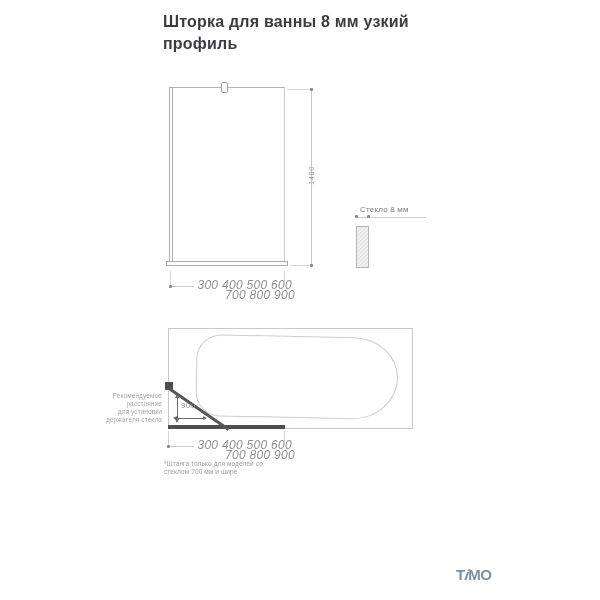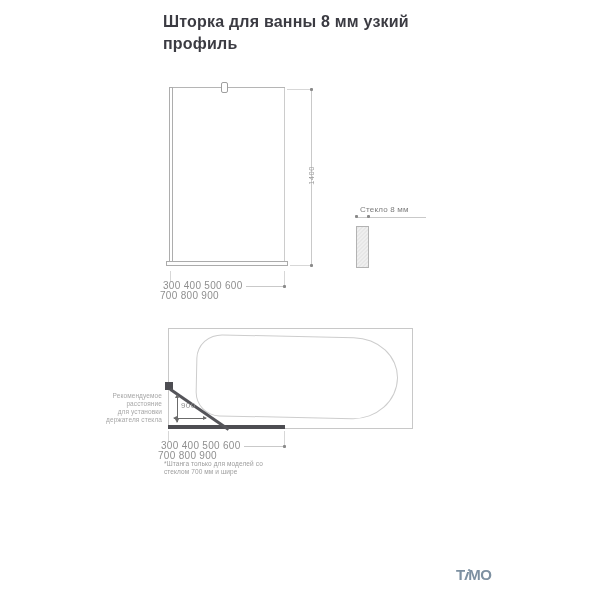--- a/index.html
+++ b/index.html
@@ -11,22 +11,22 @@
   .title{
     position:absolute;left:163px;top:11px;width:292px;
     font-size:16px;font-weight:600;color:#3b3b42;line-height:22px;letter-spacing:.2px;
   }
   
   .hline{position:absolute;height:1px;background:#c9c9c9;}
   .vline{position:absolute;width:1px;background:#c9c9c9;}
   .ext{background:#d7d7d7;}
   .tick{position:absolute;width:3px;height:3px;background:#8a8a8a;border-radius:1px;}
   .dim-text{
-    position:absolute;text-align:left;color:#8f8f8f;font-size:10px;line-height:9.5px;
-    letter-spacing:.3px;white-space:nowrap;
+    position:absolute;text-align:right;color:#8f8f8f;font-size:12px;line-height:9.5px;
+    letter-spacing:.3px;white-space:nowrap;font-style:italic;
   }
   .dim-text .row1{background:#fff;display:inline-block;padding:0 3px;}
   .dim-text .row2{display:block;}
   
   .panel-left{position:absolute;left:169px;top:87px;width:4px;height:179px;border:1px solid #adadad;background:#fff;box-sizing:border-box;}
   .panel-top{position:absolute;left:172px;top:87px;width:113px;height:1px;background:#b5b5b5;}
   .panel-right{position:absolute;left:284px;top:88px;width:1px;height:174px;background:#cccccc;}
   .panel-bottom{position:absolute;left:166px;top:261px;width:122px;height:5px;border:1px solid #ababab;background:#fdfdfd;box-sizing:border-box;}
   .panel-hook{position:absolute;left:221px;top:82px;width:7px;height:11px;border:1px solid #9f9f9f;border-radius:2px;background:#fff;box-sizing:border-box;}
   .dim-1400{

